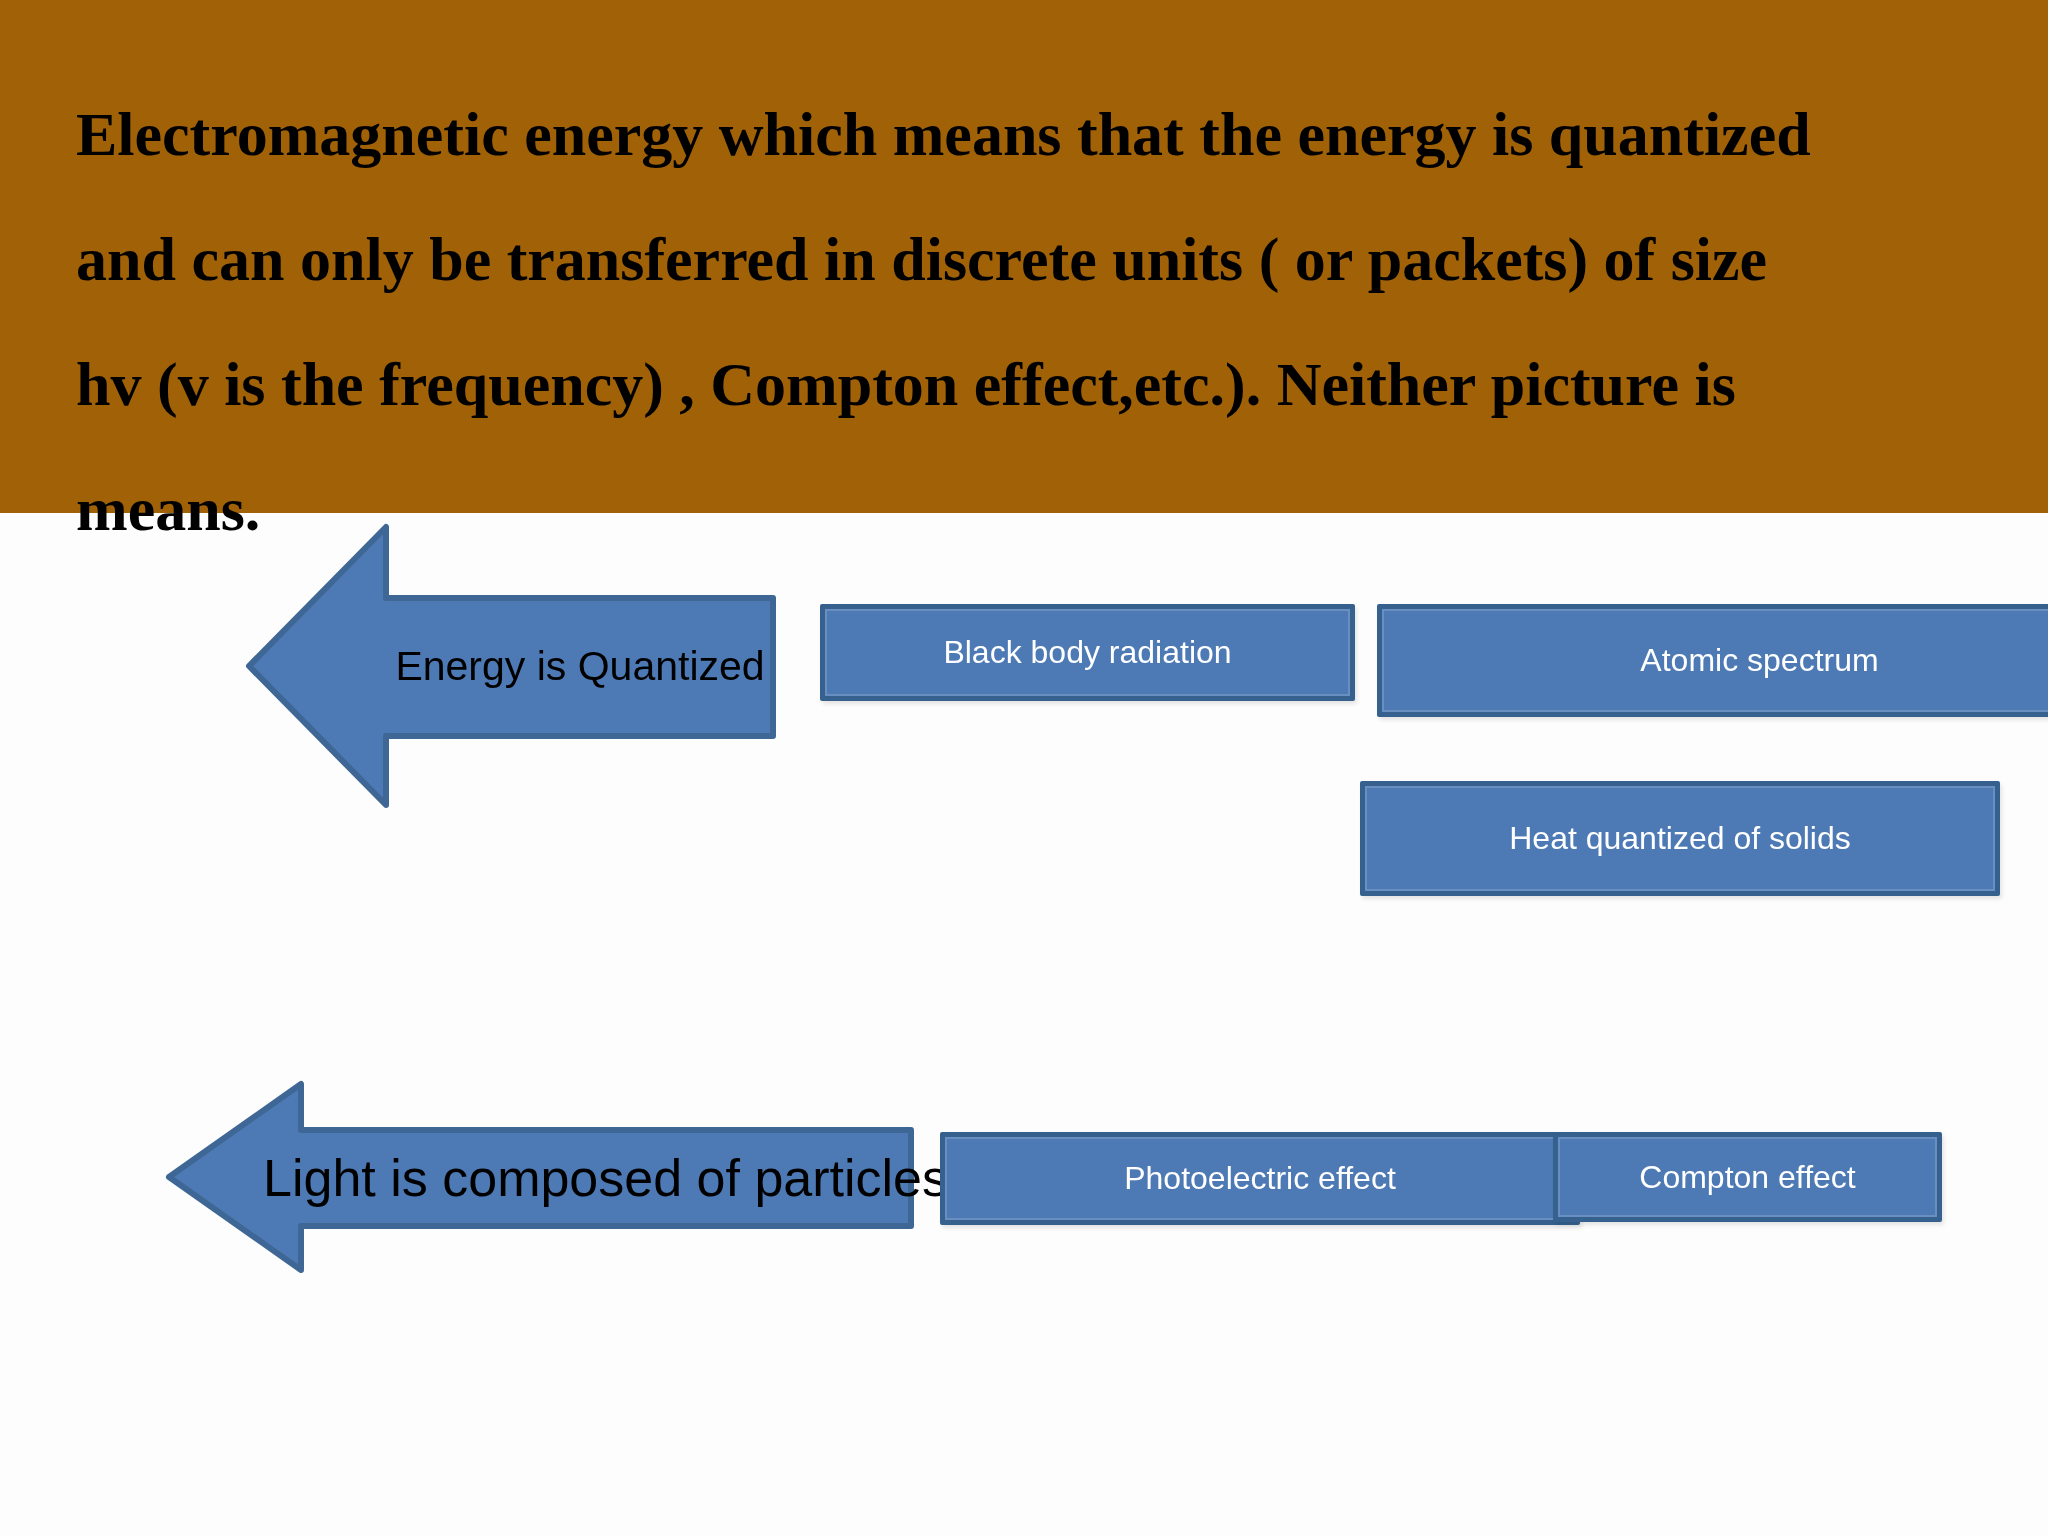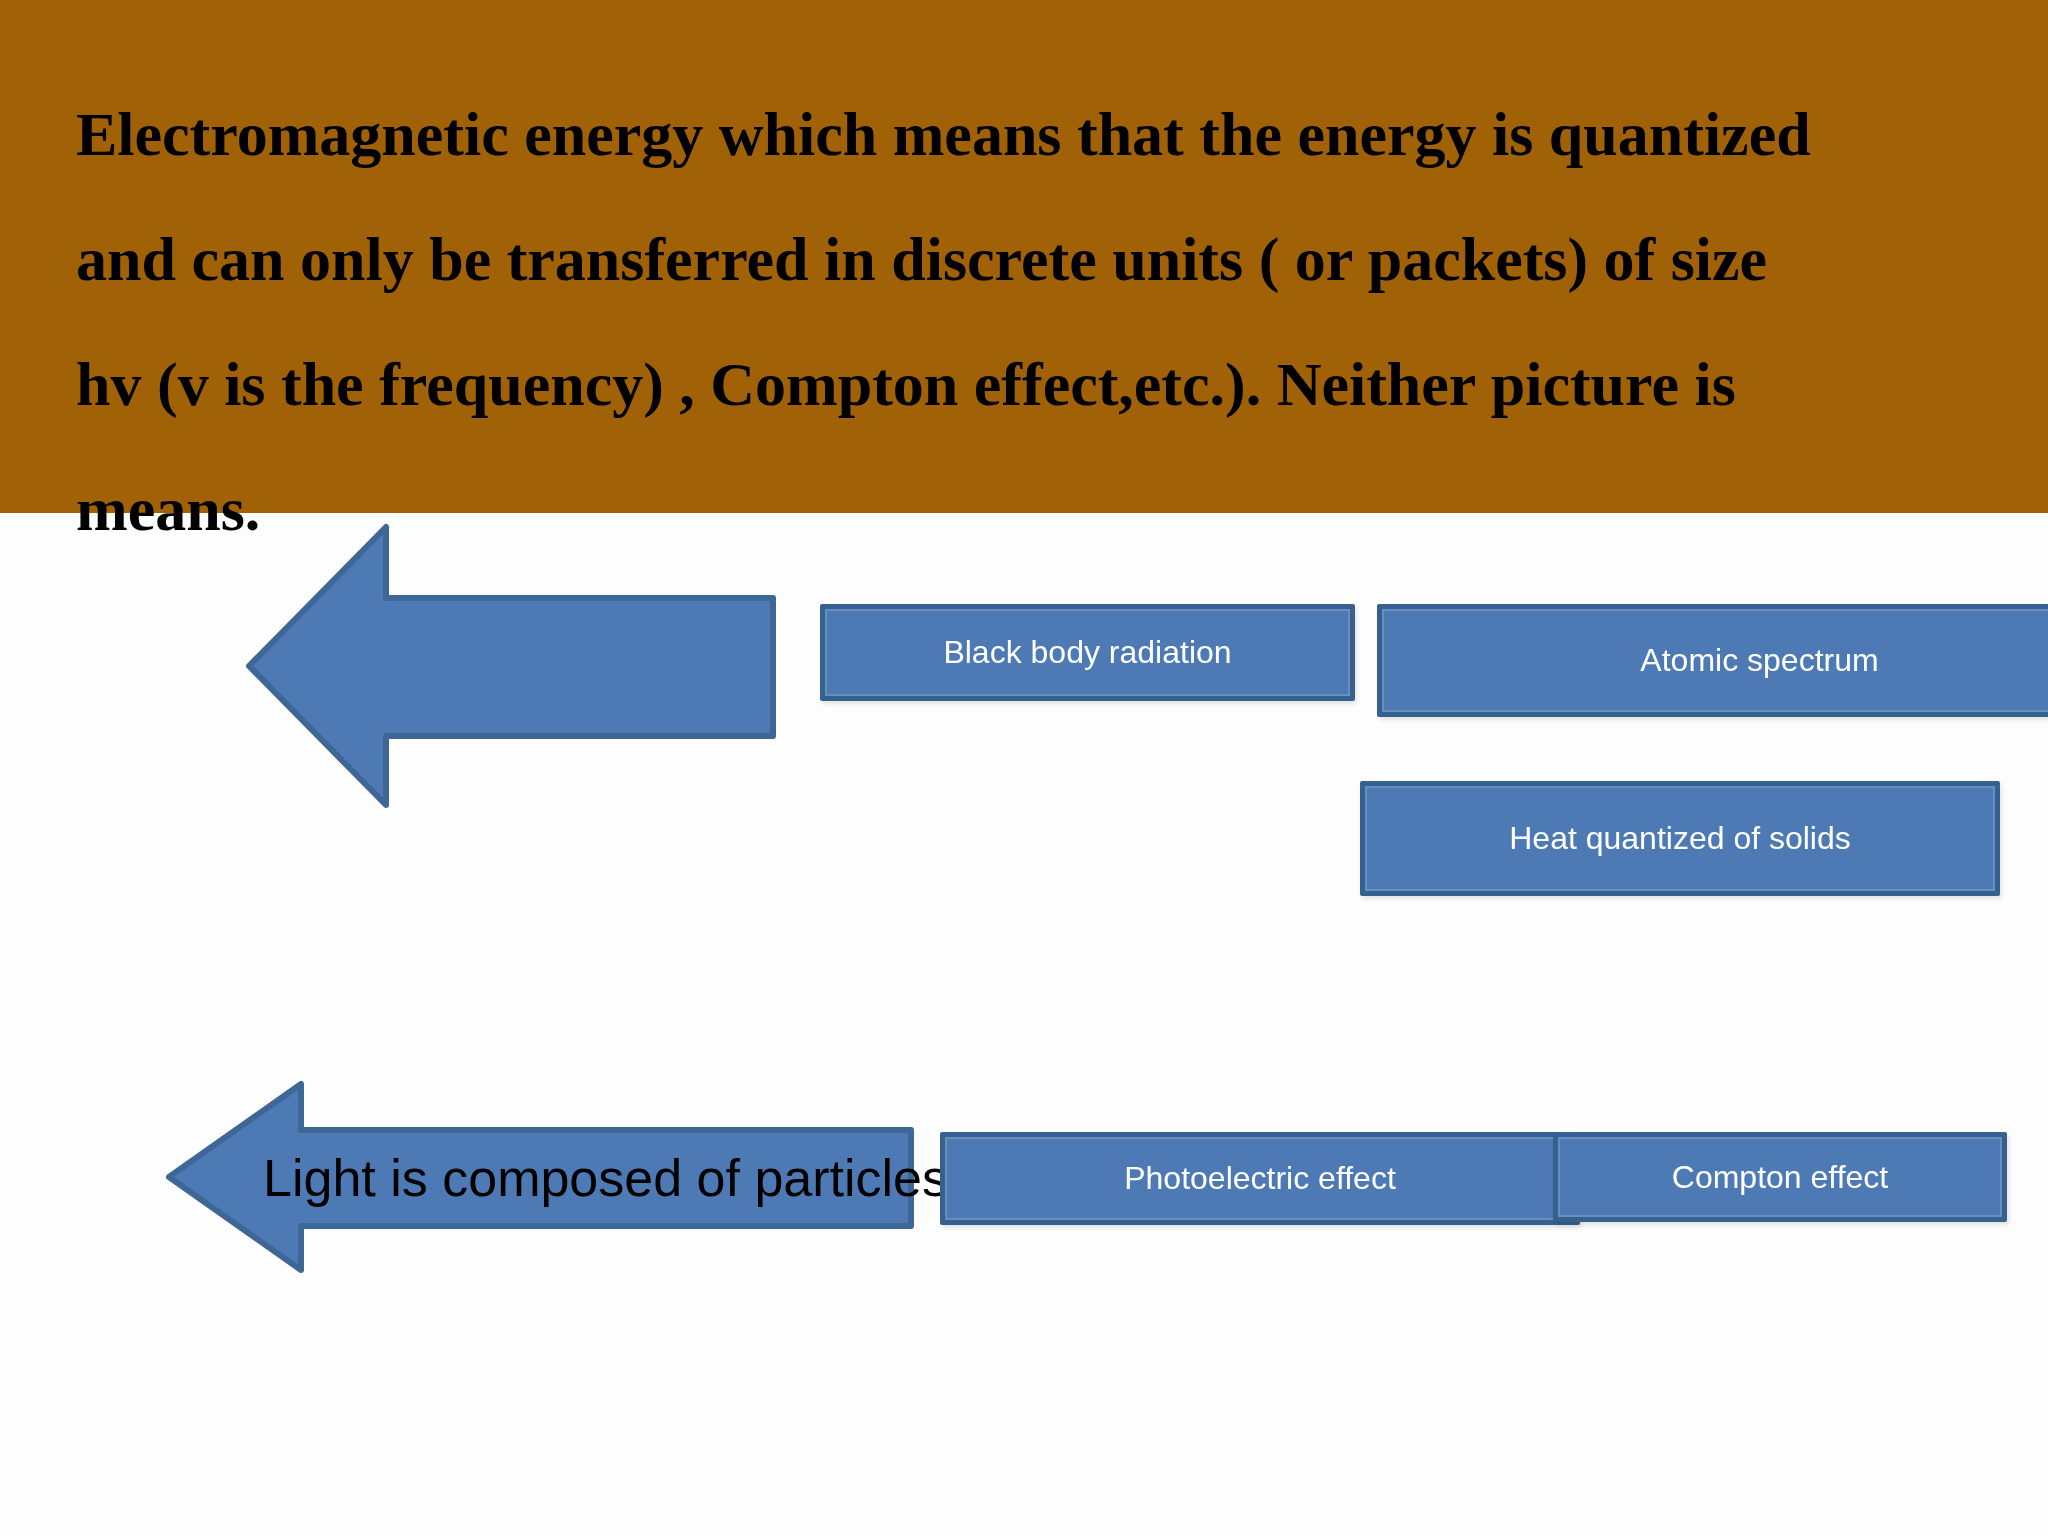--- a/index.html
+++ b/index.html
@@ -59,39 +59,40 @@
     color: #000000;
     white-space: nowrap;
   }
   #arrow1-label { left: 386px; top: 598px; width: 388px; height: 136px; font-size: 41px; }
   #arrow2-label { left: 301px; top: 1130px; width: 609px; height: 95px; font-size: 52px; }
 
   #box-black-body    { left: 820px;  top: 604px;  width: 535px; height: 97px;  }
   #box-atomic        { left: 1377px; top: 604px;  width: 765px; height: 113px; }
   #box-heat          { left: 1360px; top: 781px;  width: 640px; height: 115px; }
   #box-photoelectric { left: 940px;  top: 1132px; width: 640px; height: 93px;  }
-  #box-compton       { left: 1553px; top: 1132px; width: 454px; height: 90px;  }
+  #box-compton       { left: 1553px; top: 1132px; width: 389px; height: 90px;  }
 </style>
 </head>
 <body>
 
 <div id="slide">
 
   <div id="bg-lower"></div>
 
   <div id="paragraph">
     <div>Electromagnetic energy which means that the energy is quantized</div>
     <div>and can only be transferred in discrete units ( or packets) of size</div>
     <div>hv (v is the frequency) , Compton effect,etc.). Neither picture is</div>
     <div>means.</div>
   </div>
 
   <svg class="arrow-svg" style="left:245px; top:520px;" width="535" height="290" viewBox="0 0 535 290">
     <polygon points="4,146 141,7 141,78 528,78 528,216 141,216 141,285" fill="#4d7ab5" stroke="#3f6795" stroke-width="6" stroke-linejoin="round"></polygon>
   </svg>
+  <div class="arrow-label" id="arrow1-label">Energy is Quantized</div>
 
   <div class="shape-box" id="box-black-body">
     <span>Black body radiation</span>
   </div>
   <div class="shape-box" id="box-atomic">
     <span>Atomic spectrum</span>
   </div>
   <div class="shape-box" id="box-heat">
     <span>Heat quantized of solids</span>
   </div>

